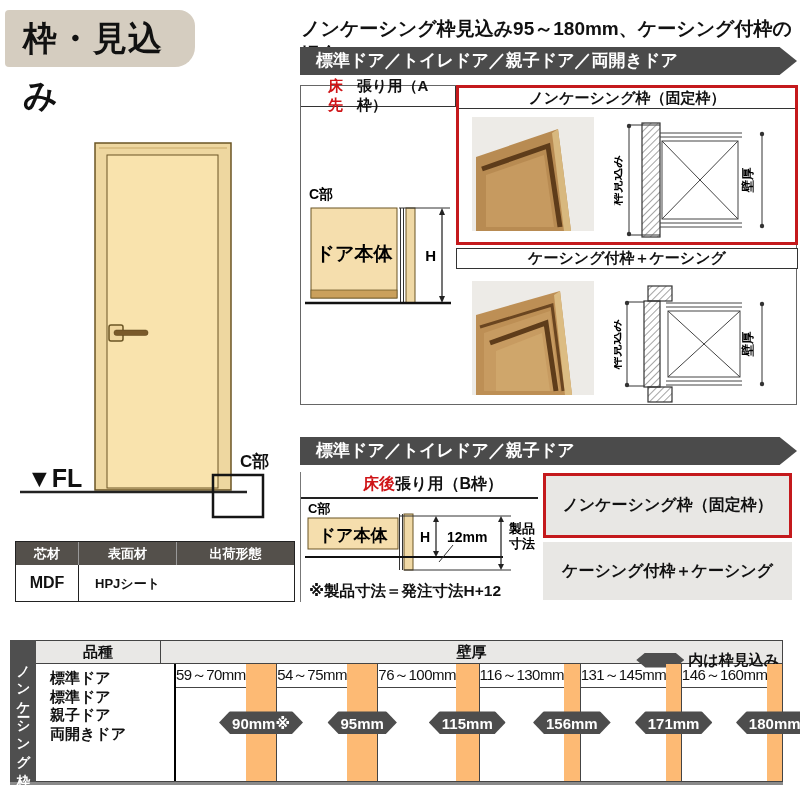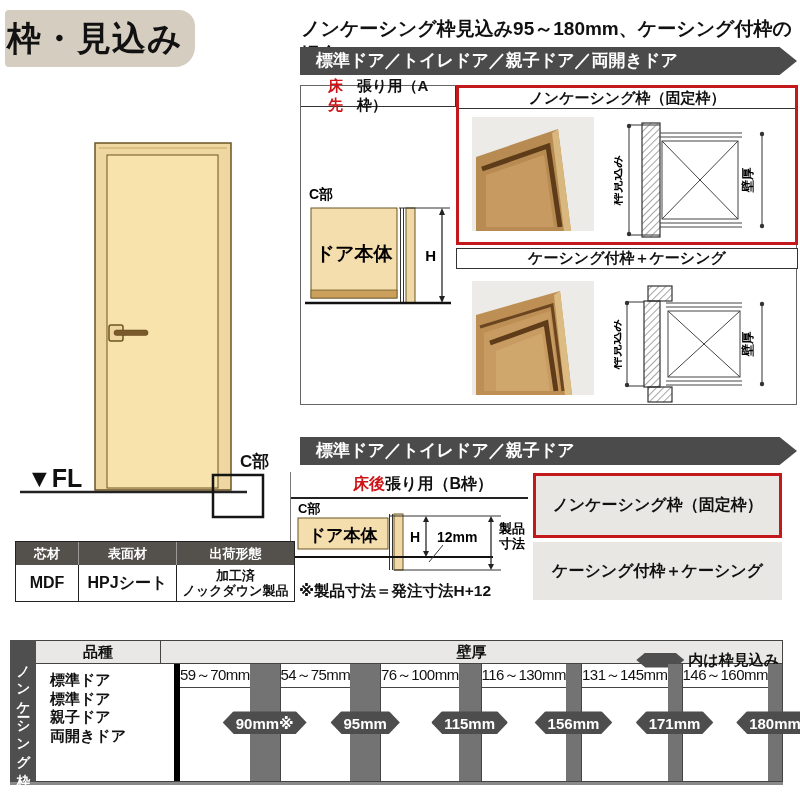--- a/index.html
+++ b/index.html
@@ -2,21 +2,21 @@
 <html><head>
 <meta charset="utf-8">
 <style>
   html,body{margin:0;padding:0;background:#fff;}
   #page{position:relative;width:800px;height:800px;background:#fff;overflow:hidden;
         font-family:"Liberation Sans","DejaVu Sans",sans-serif;color:#111;}
   .abs{position:absolute;box-sizing:border-box;}
   
   #title{left:5px;top:10px;width:190px;height:57px;background:#d5cdc0;
          border-radius:4px 16px 20px 4px;font-size:34px;font-weight:700;
-         line-height:57px;padding-left:2px;letter-spacing:1px;}
+         line-height:57px;padding-left:18px;letter-spacing:1px;}
   
   #subtitle{left:301px;top:16px;width:495px;font-size:19px;font-weight:700;}
   
   .banner{height:28px;width:497px;background:#4b4b4b;color:#fff;font-size:17px;
           font-weight:700;line-height:28px;padding-left:16px;
           clip-path:polygon(0 0,96.5% 0,100% 50%,96.5% 100%,0 100%);}
   #banner-a{left:300px;top:47px;}
   #banner-b{left:300px;top:437px;}
   
   #section-a{left:300px;top:85px;width:497px;height:320px;border:1px solid #666;background:#fff;}
@@ -26,21 +26,21 @@
   .red-txt{color:#cf1417;margin-left:27px;}
   #a-redbox{left:155px;top:-1px;width:342px;height:160px;border:3px solid #c4191c;background:#fff;}
   #a-redbox-header{height:20px;border-bottom:1.5px solid #333;display:flex;justify-content:center;
      align-items:center;font-size:15px;font-weight:700;}
   #a-redbox-content{display:flex;gap:20px;padding:8px 0 0 13px;}
   #a-casing-bar{left:155px;top:162px;width:342px;height:21px;border:1.5px solid #333;background:#fff;
      display:flex;justify-content:center;align-items:center;font-size:15px;font-weight:700;}
   #a-casing-content{left:155px;top:183px;width:342px;height:136px;display:flex;gap:20px;
      padding:12px 0 0 16px;}
   
-  #section-b{left:290px;top:472px;width:497px;height:132px;text-decoration:underline;}
+  #section-b{left:300px;top:472px;width:497px;height:132px;text-decoration:underline;}
   #b-left{left:0;top:0;width:238px;height:130px;border-left:1px solid #777;}
   #b-left-header{height:25px;border-bottom:2px solid #222;display:flex;justify-content:center;
      align-items:center;font-size:16px;font-weight:700;}
   #b-note{position:absolute;left:8px;top:109px;font-size:15.5px;font-weight:700;white-space:nowrap;}
   .gray-box{left:243px;width:249px;background:#e8e7e4;display:flex;justify-content:center;
      align-items:center;font-size:16px;font-weight:600;}
   #b-redbox{top:1px;height:65px;border:3px solid #c4191c;}
   #b-graybox{top:70px;height:58px;}
   
   #materials{left:15px;top:541px;width:280px;border:1.5px solid #222;}
@@ -59,27 +59,27 @@
      font-weight:600;letter-spacing:2px;}
   #spec-main{flex:1;display:flex;flex-direction:column;border:1px solid #444;border-left:none;}
   #spec-row1{height:22px;display:flex;background:#e9e8e6;border-bottom:1px solid #444;
      font-size:15px;font-weight:700;}
   #kind-hdr{width:124px;border-right:1px solid #444;display:flex;align-items:center;justify-content:center;}
   #wall-hdr{flex:1;position:relative;display:flex;align-items:center;justify-content:center;}
   #legend{position:absolute;right:3px;top:8px;height:100%;display:flex;align-items:center;gap:4px;}
   #legend-hex{width:48px;height:15px;background:#4f4f4f;
      clip-path:polygon(9px 0,calc(100% - 9px) 0,100% 50%,calc(100% - 9px) 100%,9px 100%,0 50%);}
   #spec-row2{flex:1;display:flex;}
-  #kinds-cell{width:124px;border-right:6px solid #000000;padding:7px 0 0 14px;font-size:15px;
-     font-weight:600;line-height:18.5px;}
+  #kinds-cell{width:124px;border-right:2px solid #000000;padding:7px 0 0 14px;font-size:15px;
+     font-weight:600;line-height:18.5px;font-family:Liberation Mono, monospace;}
   .spec-col{flex:1;display:flex;flex-direction:row;border-right:1px solid #444;}
   .spec-col:last-child{border-right:none;}
   .range-cell{height:23px;border-bottom:1px solid #444;display:flex;align-items:center;
      justify-content:center;font-size:15px;font-weight:500;letter-spacing:-0.5px;background:#fff;}
-  .badge-cell{flex:1;position:relative;background:#737373;}
+  .badge-cell{flex:1;position:relative;background:#fdba74;}
   .dim-line{position:absolute;left:1px;right:1px;top:calc(50% - 1px);border-top:2px solid #1a1a1a;}
   .arrow{position:absolute;width:0;height:0;top:calc(50% - 5px);
      border-top:5px solid transparent;border-bottom:5px solid transparent;}
   .arrow.left{left:0;border-right:10px solid #1a1a1a;}
   .arrow.right{right:0;border-left:10px solid #1a1a1a;}
   .badge{position:absolute;left:50%;top:50%;transform:translate(-50%,-50%);background:#4d4d4d;
      color:#fff;font-size:15px;font-weight:600;line-height:21px;padding:1px 13px;white-space:nowrap;
      clip-path:polygon(11px 0,calc(100% - 11px) 0,100% 50%,calc(100% - 11px) 100%,11px 100%,0 50%);}
   svg text{font-family:"Liberation Sans","DejaVu Sans",sans-serif;}
 </style>
@@ -240,24 +240,20 @@
 
   <div class="abs" id="materials">
     <div class="hdr">
       <div class="mc1">芯材</div>
       <div class="mc2">表面材</div>
       <div class="mc3">出荷形態</div>
     </div>
     <div class="bdy">
       <div class="mc1">MDF</div>
       <div class="mc2">HPJシート</div>
-      <div class="mc3">
-        <span>加工済</span>
-        <span>ノックダウン製品</span>
-      </div>
     </div>
   </div>
 
   <div class="abs" id="spec">
     <div id="spec-side">ノンケーシング枠</div>
     <div id="spec-main">
       <div id="spec-row1">
         <div id="kind-hdr">品種</div>
         <div id="wall-hdr">
           <span>壁厚</span>

